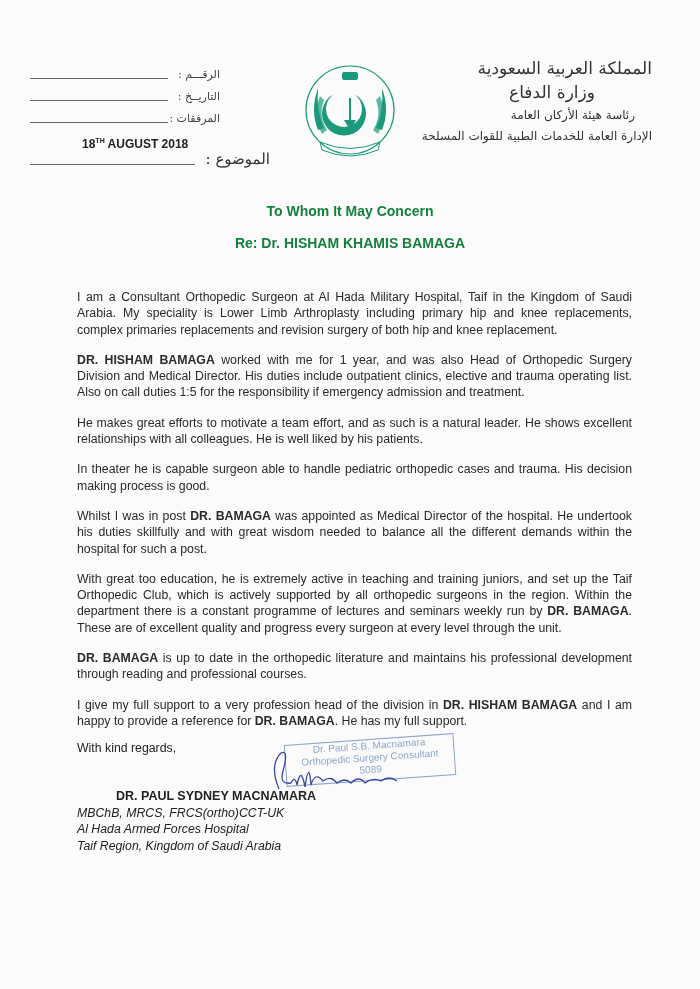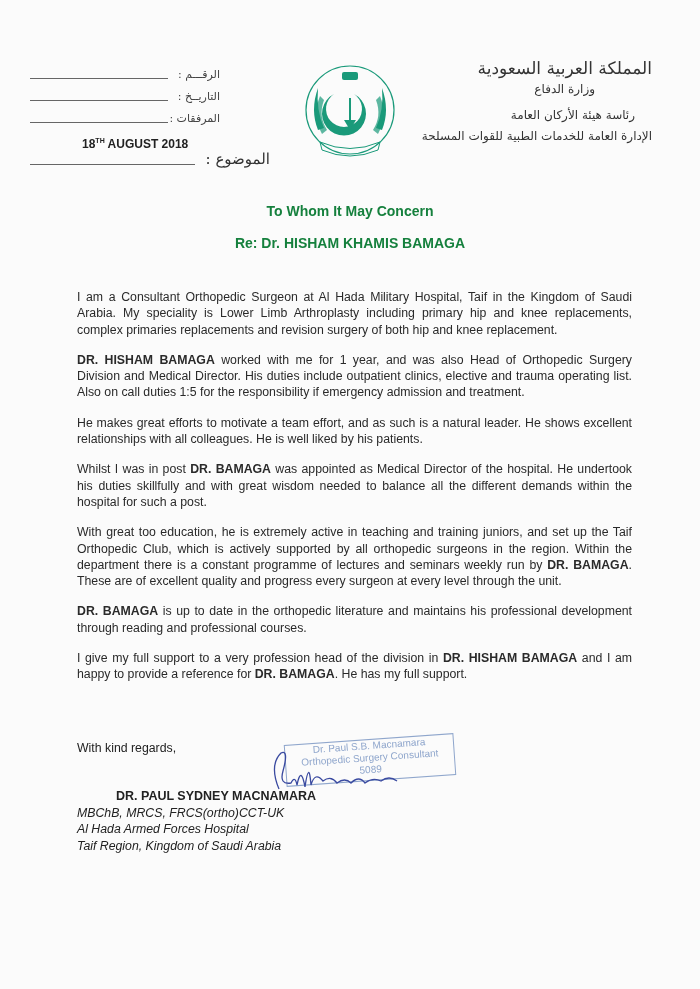--- a/index.html
+++ b/index.html
@@ -15,21 +15,21 @@
   .date { position: absolute; left: 82px; top: 137px; font-size: 12px; font-weight: bold; color: #222; }
   .date sup { font-size: 7px; }
   .subject { position: absolute; left: 30px; top: 150px; width: 240px; height: 20px; }
   .subject .line { position: absolute; left: 0; top: 14px; width: 165px; border-top: 1px solid #666; }
   .subject .lbl { position: absolute; right: 0; top: 0; font-size: 15px; direction: rtl; font-family: "DejaVu Serif", serif; color: #333; }
   
   .emblem { position: absolute; left: 300px; top: 60px; width: 100px; height: 105px; }
   
   .ar { position: absolute; right: 48px; direction: rtl; text-align: right; font-family: "DejaVu Serif", serif; color: #333; white-space: nowrap; }
   .ar1 { top: 58px; font-size: 17px; }
-  .ar2 { top: 82px; font-size: 12px; right: 105px; }
+  .ar2 { top: 82px; font-size: 17px; right: 105px; }
   .ar3 { top: 108px; font-size: 12px; right: 65px; font-family: "DejaVu Sans", sans-serif; }
   .ar4 { top: 129px; font-size: 12px; right: 48px; font-family: "DejaVu Sans", sans-serif; }
   
   .title { position: absolute; left: 0; width: 700px; text-align: center; font-weight: bold; font-size: 14px; color: #15803d; }
   .t1 { top: 203px; }
   .t2 { top: 235px; }
   
   .body { position: absolute; left: 77px; width: 555px; top: 289px; font-size: 12.3px; line-height: 16.3px; color: #2a2a2a; }
   .body p { margin: 0 0 14px 0; text-align: justify; }
   .body b { font-weight: bold; }
@@ -83,20 +83,21 @@
 <div class="ar ar3">رئاسة هيئة الأركان العامة</div>
 <div class="ar ar4">الإدارة العامة للخدمات الطبية للقوات المسلحة</div>
 
 <div class="title t1">To Whom It May Concern</div>
 <div class="title t2">Re: Dr. HISHAM KHAMIS BAMAGA</div>
 
 <div class="body" id="letter-body">
     <p><span>I am a Consultant Orthopedic Surgeon at Al Hada Military Hospital, Taif in the Kingdom of Saudi Arabia. My speciality is Lower Limb Arthroplasty including primary hip and knee replacements, complex primaries replacements and revision surgery of both hip and knee replacement.</span></p>
     <p><b>DR. HISHAM BAMAGA</b><span> worked with me for 1 year, and was also Head of Orthopedic Surgery Division and Medical Director. His duties include outpatient clinics, elective and trauma operating list. Also on call duties 1:5 for the responsibility if emergency admission and treatment.</span></p>
     <p><span>He makes great efforts to motivate a team effort, and as such is a natural leader. He shows excellent relationships with all colleagues. He is well liked by his patients.</span></p>
+    <p><span>In theater he is capable surgeon able to handle pediatric orthopedic cases and trauma. His decision making process is good.</span></p>
     <p><span>Whilst I was in post </span><b>DR. BAMAGA</b><span> was appointed as Medical Director of the hospital. He undertook his duties skillfully and with great wisdom needed to balance all the different demands within the hospital for such a post.</span></p>
     <p><span>With great too education, he is extremely active in teaching and training juniors, and set up the Taif Orthopedic Club, which is actively supported by all orthopedic surgeons in the region. Within the department there is a constant programme of lectures and seminars weekly run by </span><b>DR. BAMAGA</b><span>. These are of excellent quality and progress every surgeon at every level through the unit.</span></p>
     <p><b>DR. BAMAGA</b><span> is up to date in the orthopedic literature and maintains his professional development through reading and professional courses.</span></p>
     <p><span>I give my full support to a very profession head of the division in </span><b>DR. HISHAM BAMAGA</b><span> and I am happy to provide a reference for </span><b>DR. BAMAGA</b><span>. He has my full support.</span></p>
   </div>
 
 <div class="closing">With kind regards,</div>
 
 <div class="stamp">
   <div>Dr. Paul S.B. Macnamara</div>

